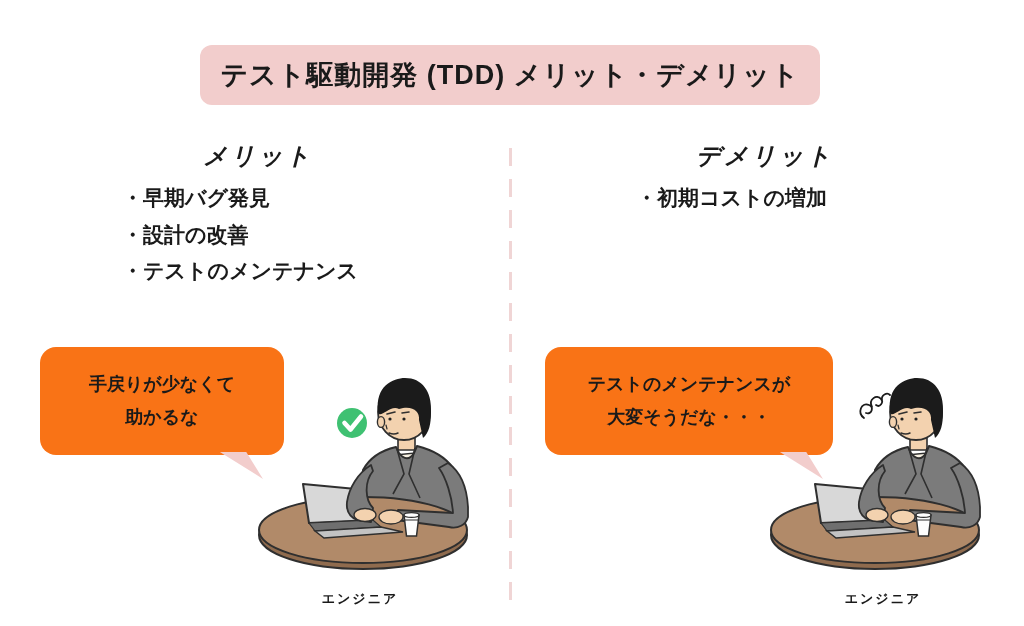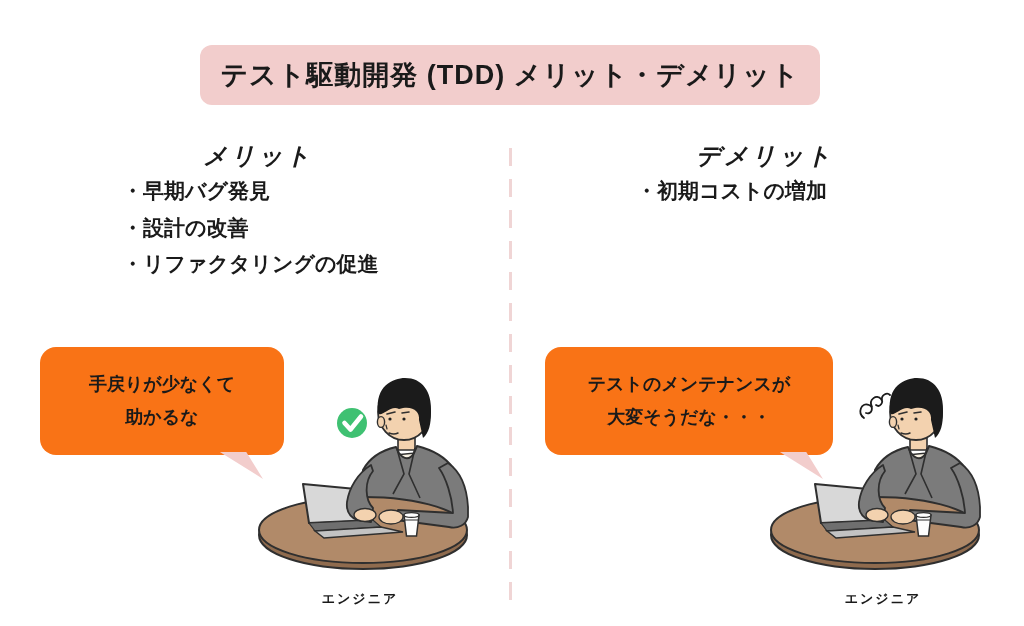--- a/index.html
+++ b/index.html
@@ -14,21 +14,21 @@
     font-size:27px; font-weight:bold; letter-spacing:1px;
   }
 
   .col-header {
     position:absolute; top:140px; width:220px; text-align:center;
     font-size:24px; font-weight:bold; letter-spacing:3px;font-style:italic;
   }
   .col-header.merit   { left:148px; }
   .col-header.demerit { left:655px; }
 
-  .bullet-list { position:absolute; top:173px; font-size:21px; font-weight:bold; line-height:36.5px; }
+  .bullet-list { position:absolute; top:180px; font-size:21px; font-weight:bold; line-height:36.5px; }
   .bullet-list.merit   { left:122px; }
   .bullet-list.demerit { left:636px; }
   .bullet-item { white-space:nowrap; }
 
   .divider {
     position:absolute; left:509px; top:148px; width:3px; height:458px;
     background:repeating-linear-gradient(to bottom, #f0d5d5 0 18px, transparent 18px 31px);
   }
 
   .bubble {
@@ -109,21 +109,21 @@
   <div class="title-banner">
     <span>テスト駆動開発 (TDD) メリット・デメリット</span>
   </div>
 
   <div class="col-header merit">メリット</div>
   <div class="col-header demerit">デメリット</div>
 
   <div class="bullet-list merit">
     <div class="bullet-item">・早期バグ発見</div>
     <div class="bullet-item">・設計の改善</div>
-    <div class="bullet-item">・リファクタリングの促進</div>
+    <div class="bullet-item">・テストのメンテナンス</div>
   </div>
   <div class="bullet-list demerit">
     <div class="bullet-item">・初期コストの増加</div>
   </div>
 
   <div class="divider"></div>
 
   <div class="bubble merit">
     <div>手戻りが少なくて</div>
     <div>助かるな</div>

